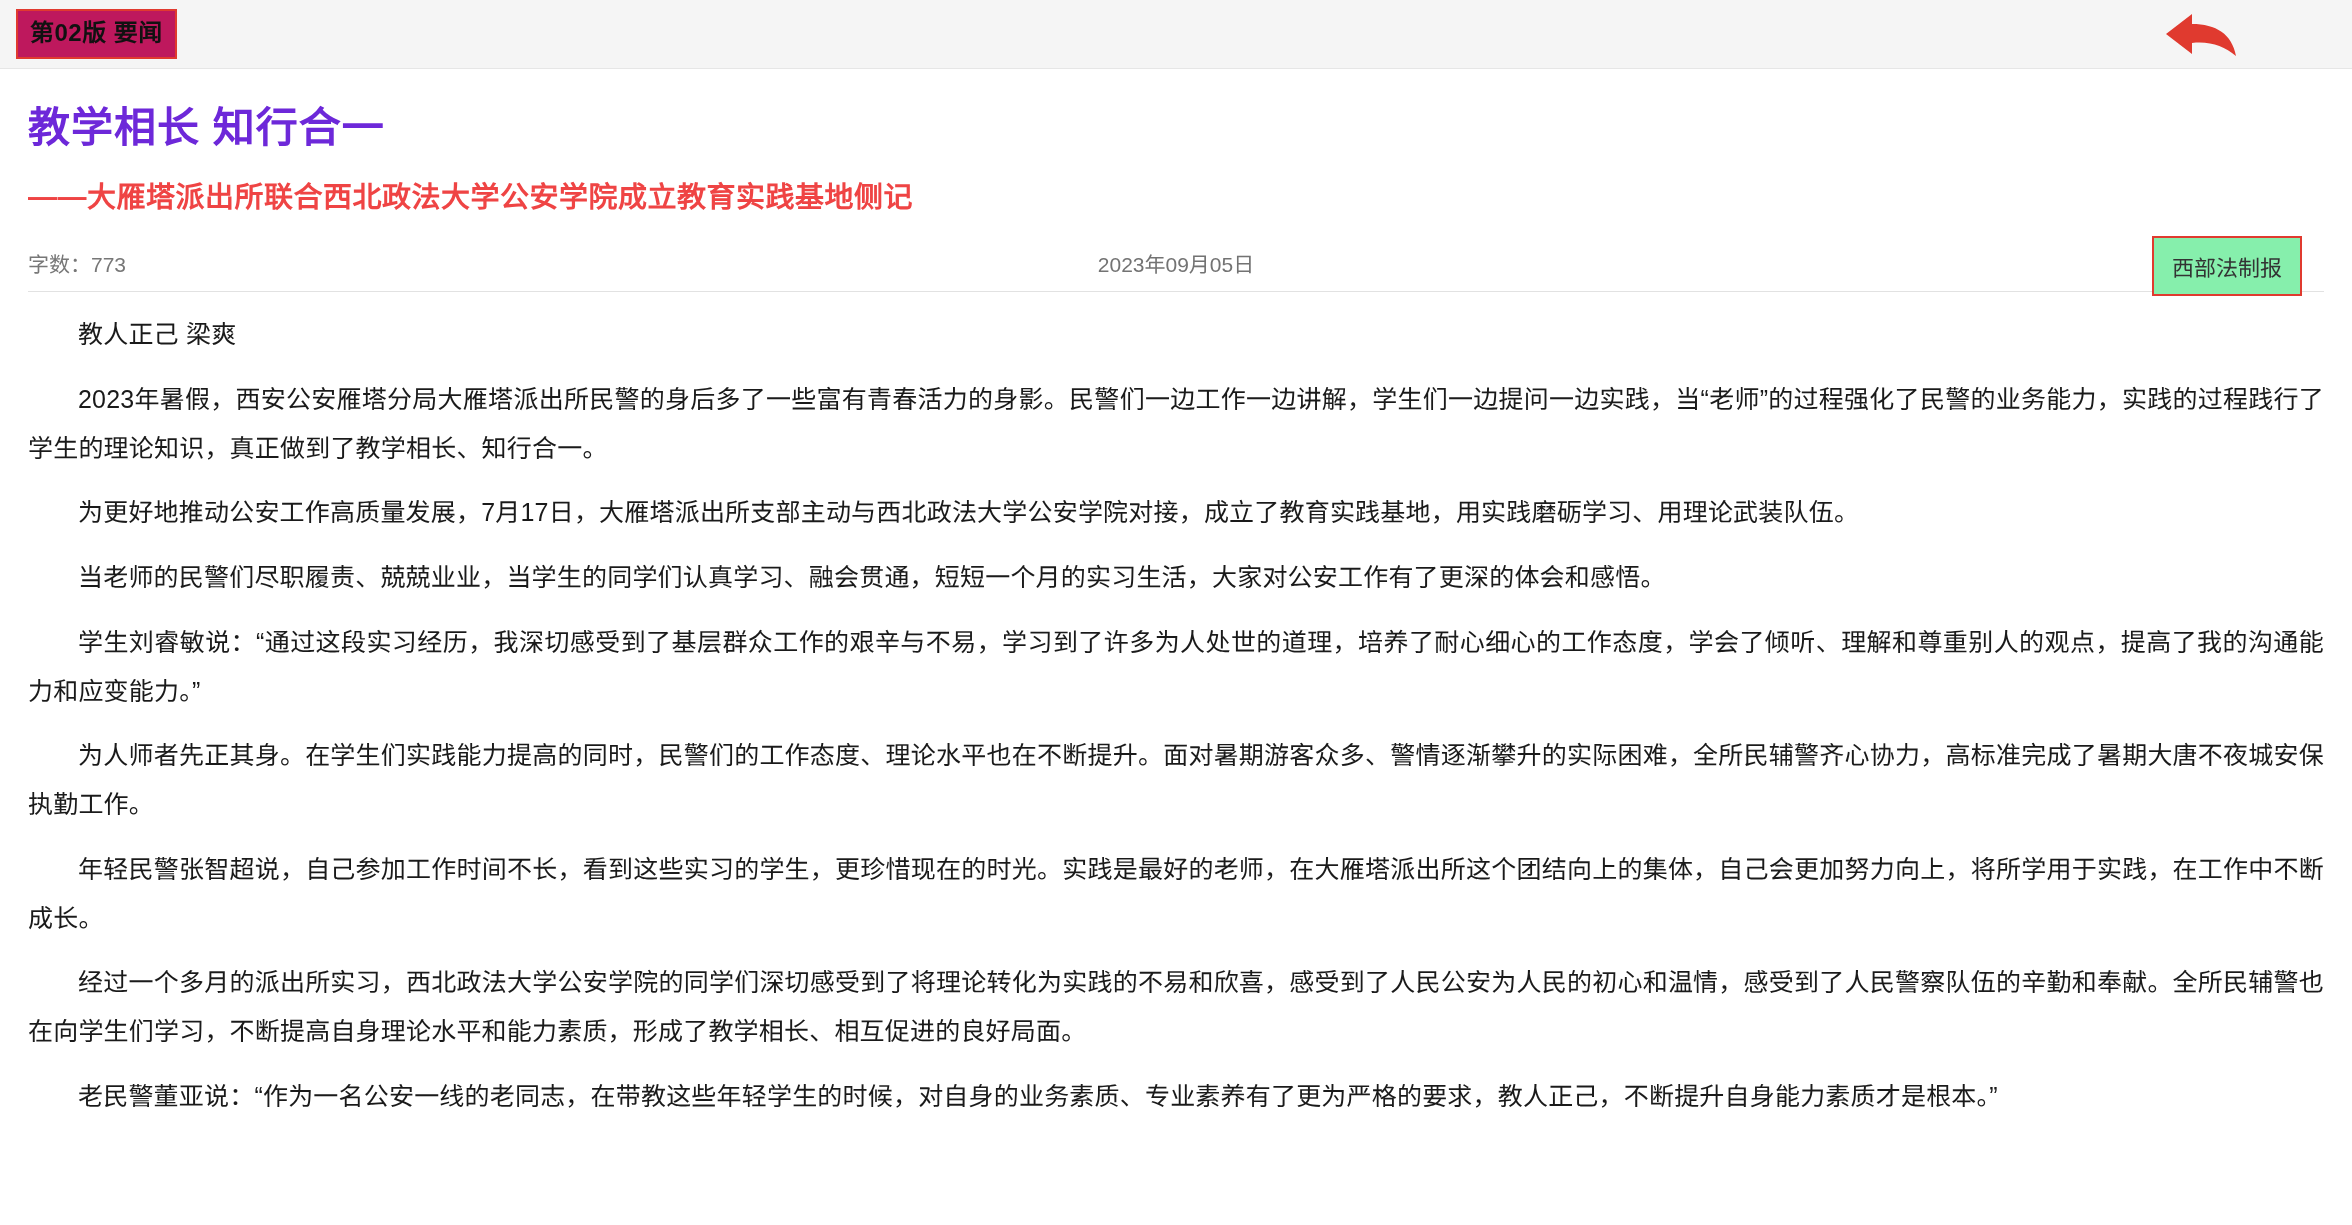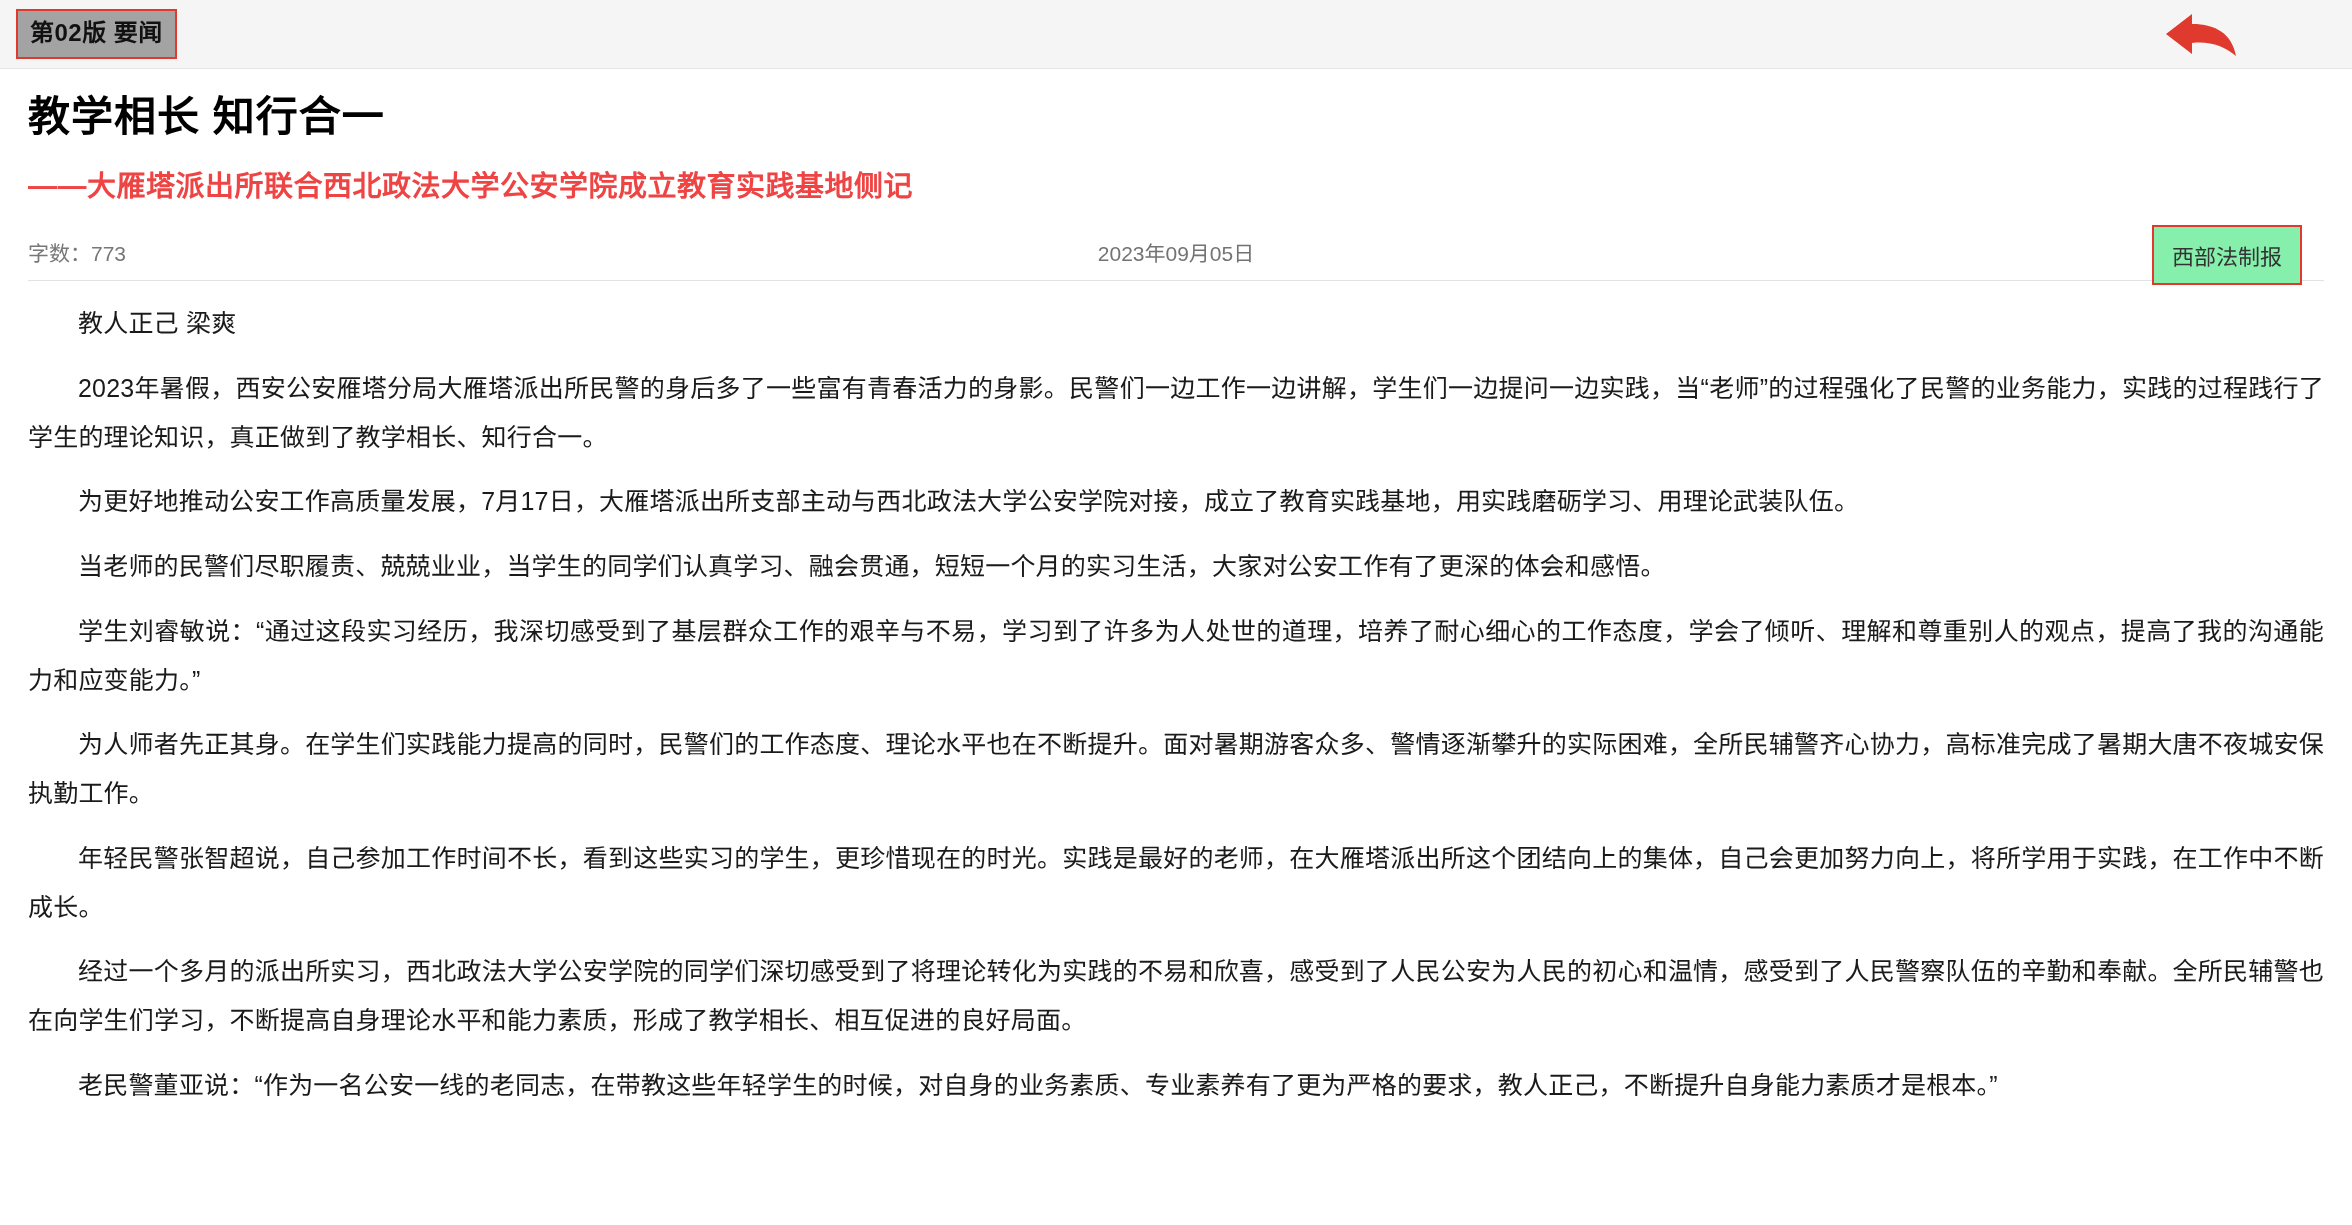--- a/index.html
+++ b/index.html
@@ -25,21 +25,21 @@
     align-items: center;
   }
   .page-badge {
     margin-left: 16px;
     border: 2px solid #e03a2f;
     color: #111111;
     font-size: 24px;
     font-weight: bold;
     line-height: 1;
     padding: 10px 12px 12px 12px;
-    background: #a3a3a3;
+    background: #be185d;
     white-space: nowrap;
     letter-spacing: 0.5px;
   }
   .back-arrow {
     position: absolute;
     right: 112px;
     top: 50%;
     transform: translateY(-50%);
     width: 78px;
     height: 52px;
@@ -49,22 +49,22 @@
     cursor: pointer;
   }
 
   
   .article {
     padding: 0 28px 40px 28px;
   }
   .headline {
     font-size: 42px;
     font-weight: bold;
-    color: #000000;
-    margin: 22px 0 0 0;
+    color: #6d28d9;
+    margin: 33px 0 0 0;
     line-height: 1.25;
     letter-spacing: 1px;
   }
   .subheadline {
     font-size: 29px;
     font-weight: bold;
     color: #ef4444;
     margin: 24px 0 0 0;
     line-height: 1.3;
     letter-spacing: 0.5px;

